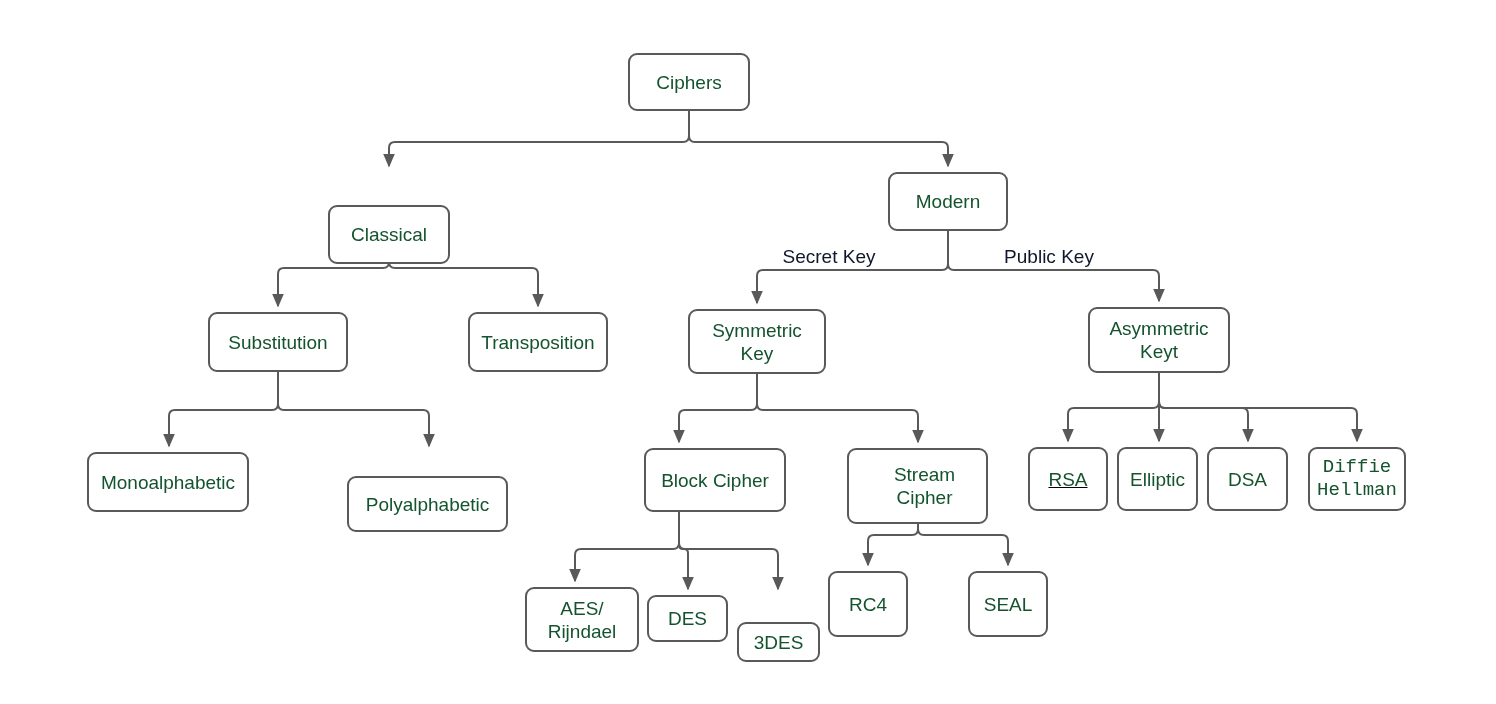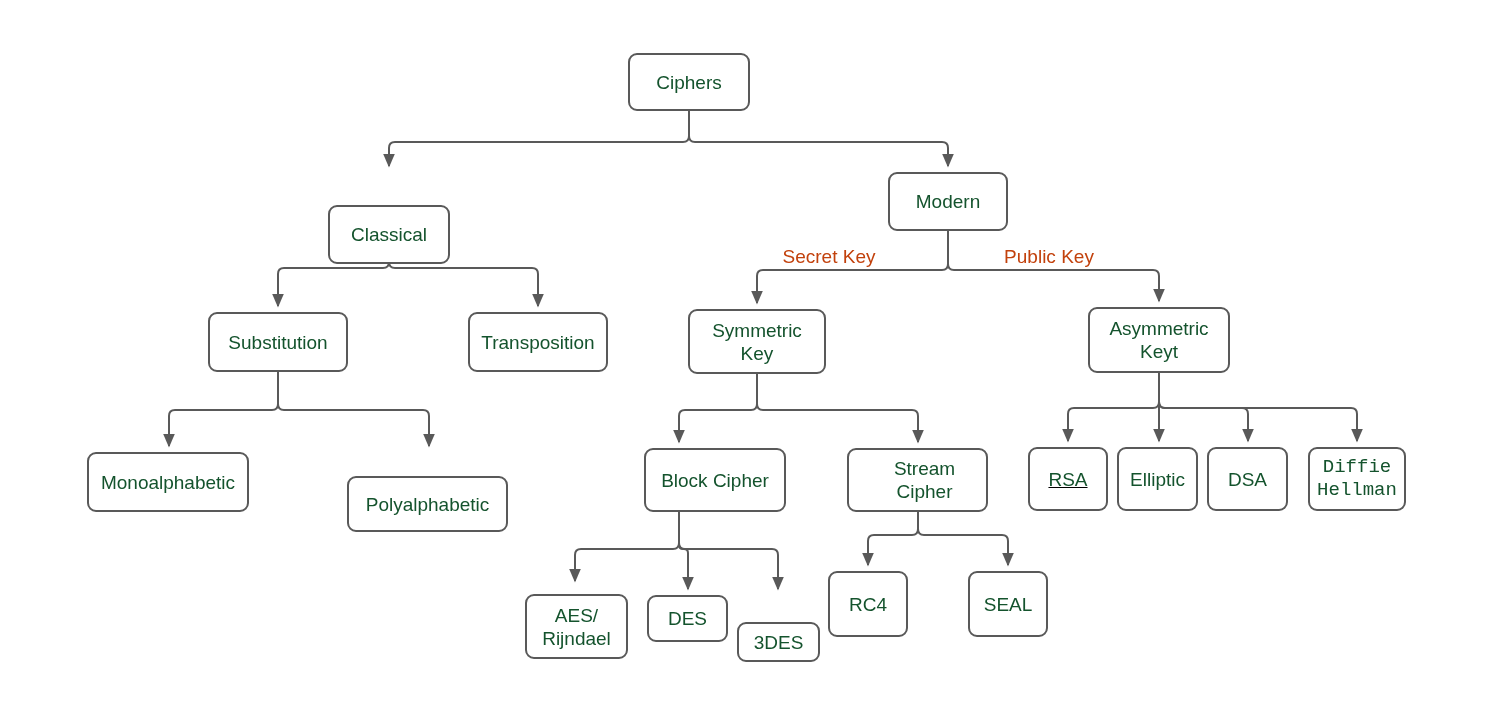--- a/index.html
+++ b/index.html
@@ -38,21 +38,21 @@
     display: block;
     white-space: pre-line;
     font-size: 19px;
     line-height: 23px;
     color: #14532d;
   }
   .edge-label {
     position: absolute;
     transform: translate(-50%, -50%);
     font-size: 19px;
-    color: #c2410c;
+    color: #0f172a;
     background: #ffffff;
     padding: 0 2px;
     white-space: nowrap;
     z-index: 3;
   }
 </style>
 </head>
 <body>
 
 <div id="canvas">
@@ -124,26 +124,26 @@
 
   <div class="node" style="left:1088px; top:307px; width:142px; height:66px;">
     <span>Asymmetric
 Keyt</span>
   </div>
 
   <div class="node" style="left:644px; top:448px; width:142px; height:64px;">
     <span>Block Cipher</span>
   </div>
 
-  <div class="node" style="left:847px; top:448px; width:141px; height:64px;padding-left:14px;">
+  <div class="node" style="left:847px; top:448px; width:141px; height:76px;padding-left:14px;">
     <span>Stream
 Cipher</span>
   </div>
 
-  <div class="node" style="left:525px; top:587px; width:103px; height:65px;margin-top:7px;">
+  <div class="node" style="left:525px; top:587px; width:114px; height:65px;">
     <span>AES/
 Rijndael</span>
   </div>
 
   <div class="node" style="left:647px; top:595px; width:81px; height:47px;">
     <span>DES</span>
   </div>
 
   <div class="node" style="left:737px; top:622px; width:83px; height:40px;">
     <span>3DES</span>

